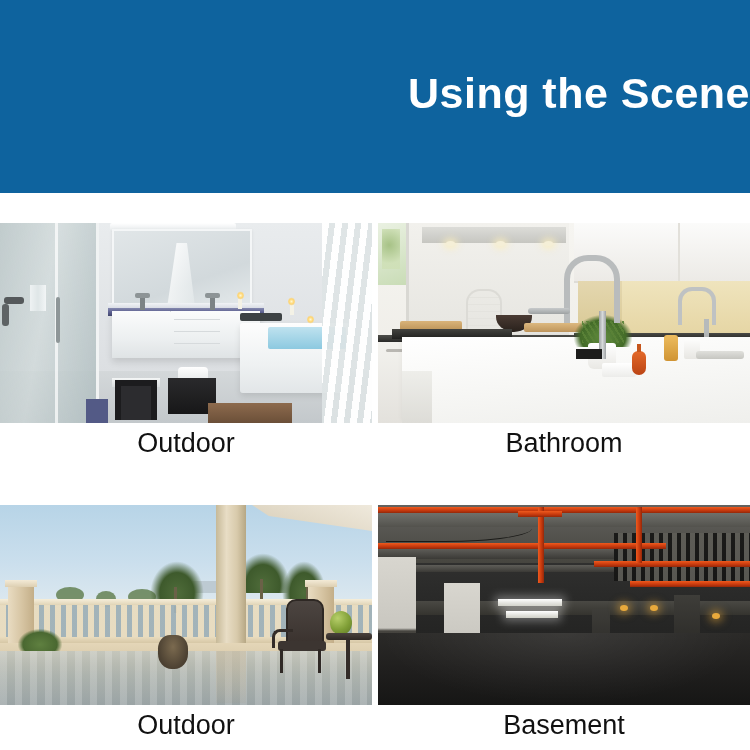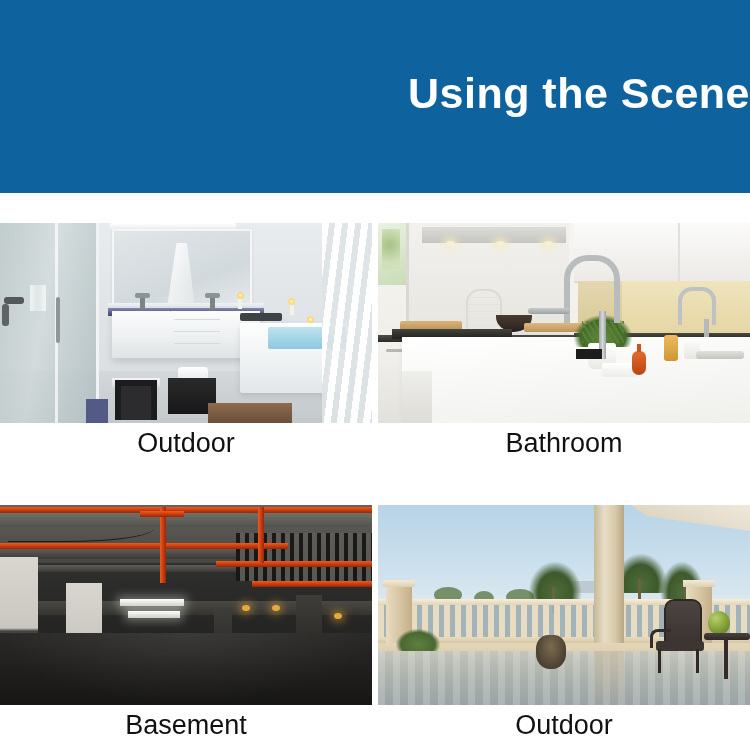--- a/index.html
+++ b/index.html
@@ -660,58 +660,20 @@
           <div class="kit-bottle-orange"></div>
           <div class="kit-bottle-amber"></div>
           <div class="kit-jar"></div>
           <div class="kit-tray"></div>
         </div>
         <div class="scene-label">Bathroom</div>
       </div>
     </div>
 
     <div class="scene-row">
-
-      <div class="scene-cell">
-        <div class="scene-photo basement">
-          <div class="bas-ceiling"></div>
-          <div class="bas-ceiling-slab"></div>
-
-          <div class="bas-duct" style="left:0;top:44px;width:372px;height:10px;"></div>
-          <div class="bas-duct" style="left:0;top:60px;width:240px;height:7px;"></div>
-          <div class="bas-duct-grid"></div>
-
-          <div class="bas-pipe-red" style="left:0;top:2px;width:372px;"></div>
-          <div class="bas-pipe-red" style="left:0;top:38px;width:288px;"></div>
-          <div class="bas-pipe-red" style="left:216px;top:56px;width:156px;"></div>
-          <div class="bas-pipe-red" style="left:252px;top:76px;width:120px;"></div>
-          <div class="bas-pipe-red-v" style="left:160px;top:2px;height:76px;"></div>
-          <div class="bas-pipe-red-v" style="left:258px;top:2px;height:56px;"></div>
-          <div class="bas-pipe-red" style="left:140px;top:6px;width:44px;"></div>
-
-          <div class="bas-cable"></div>
-
-          <div class="bas-wallband"></div>
-
-          <div class="bas-column" style="left:0;width:38px;height:148px;"></div>
-          <div class="bas-column" style="left:66px;width:36px;height:122px;"></div>
-          <div class="bas-column-dark" style="left:296px;width:26px;height:110px;"></div>
-          <div class="bas-column-dark" style="left:214px;width:18px;height:96px;"></div>
-
-          <div class="bas-light" style="left:120px;top:94px;width:64px;"></div>
-          <div class="bas-light" style="left:128px;top:106px;width:52px;"></div>
-          <div class="bas-lamp" style="left:242px;top:100px;"></div>
-          <div class="bas-lamp" style="left:272px;top:100px;"></div>
-          <div class="bas-lamp" style="left:334px;top:108px;"></div>
-
-          <div class="bas-floor"></div>
-          <div class="bas-floor-sheen"></div>
-        </div>
-        <div class="scene-label">Basement</div>
-      </div>
 
       <div class="scene-cell">
         <div class="scene-photo outdoor">
           <div class="out-sky"></div>
           <div class="out-bldg"></div>
           <div class="out-tree" style="left:56px;top:82px;"></div>
           <div class="out-tree" style="left:128px;top:84px;"></div>
           <div class="out-tree" style="left:96px;top:86px;width:20px;"></div>
           <div class="out-palm" style="left:150px;top:56px;"></div>
           <div class="out-palm" style="left:236px;top:48px;"></div>
@@ -740,15 +702,53 @@
           <div class="out-chair">
             <div class="out-chair-back"></div>
             <div class="out-chair-arm"></div>
             <div class="out-chair-seat"></div>
             <div class="out-chair-leg-a"></div>
             <div class="out-chair-leg-b"></div>
           </div>
         </div>
         <div class="scene-label">Outdoor</div>
       </div>
+
+      <div class="scene-cell">
+        <div class="scene-photo basement">
+          <div class="bas-ceiling"></div>
+          <div class="bas-ceiling-slab"></div>
+
+          <div class="bas-duct" style="left:0;top:44px;width:372px;height:10px;"></div>
+          <div class="bas-duct" style="left:0;top:60px;width:240px;height:7px;"></div>
+          <div class="bas-duct-grid"></div>
+
+          <div class="bas-pipe-red" style="left:0;top:2px;width:372px;"></div>
+          <div class="bas-pipe-red" style="left:0;top:38px;width:288px;"></div>
+          <div class="bas-pipe-red" style="left:216px;top:56px;width:156px;"></div>
+          <div class="bas-pipe-red" style="left:252px;top:76px;width:120px;"></div>
+          <div class="bas-pipe-red-v" style="left:160px;top:2px;height:76px;"></div>
+          <div class="bas-pipe-red-v" style="left:258px;top:2px;height:56px;"></div>
+          <div class="bas-pipe-red" style="left:140px;top:6px;width:44px;"></div>
+
+          <div class="bas-cable"></div>
+
+          <div class="bas-wallband"></div>
+
+          <div class="bas-column" style="left:0;width:38px;height:148px;"></div>
+          <div class="bas-column" style="left:66px;width:36px;height:122px;"></div>
+          <div class="bas-column-dark" style="left:296px;width:26px;height:110px;"></div>
+          <div class="bas-column-dark" style="left:214px;width:18px;height:96px;"></div>
+
+          <div class="bas-light" style="left:120px;top:94px;width:64px;"></div>
+          <div class="bas-light" style="left:128px;top:106px;width:52px;"></div>
+          <div class="bas-lamp" style="left:242px;top:100px;"></div>
+          <div class="bas-lamp" style="left:272px;top:100px;"></div>
+          <div class="bas-lamp" style="left:334px;top:108px;"></div>
+
+          <div class="bas-floor"></div>
+          <div class="bas-floor-sheen"></div>
+        </div>
+        <div class="scene-label">Basement</div>
+      </div>
     </div>
   </div>
 </div>
 
 </body></html>

